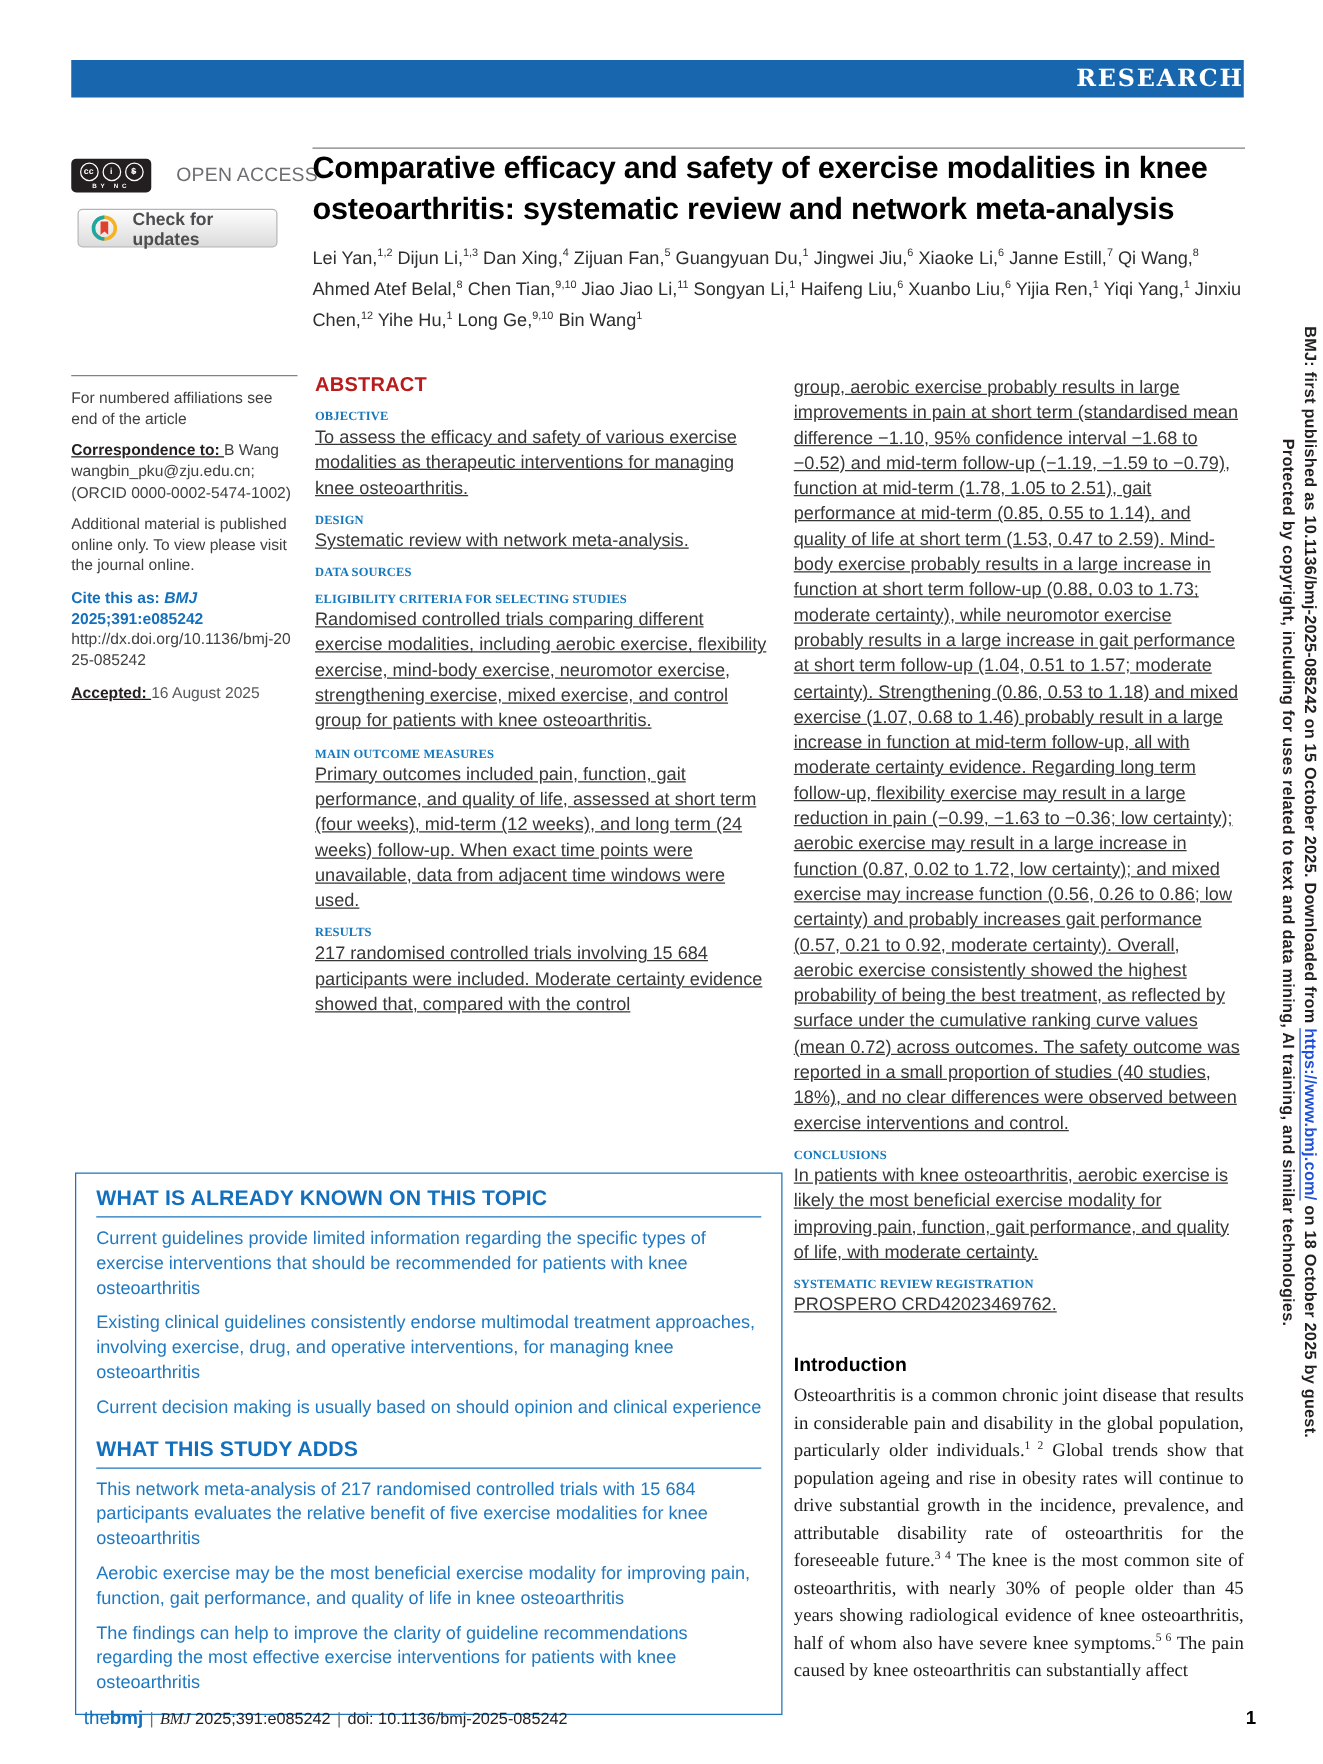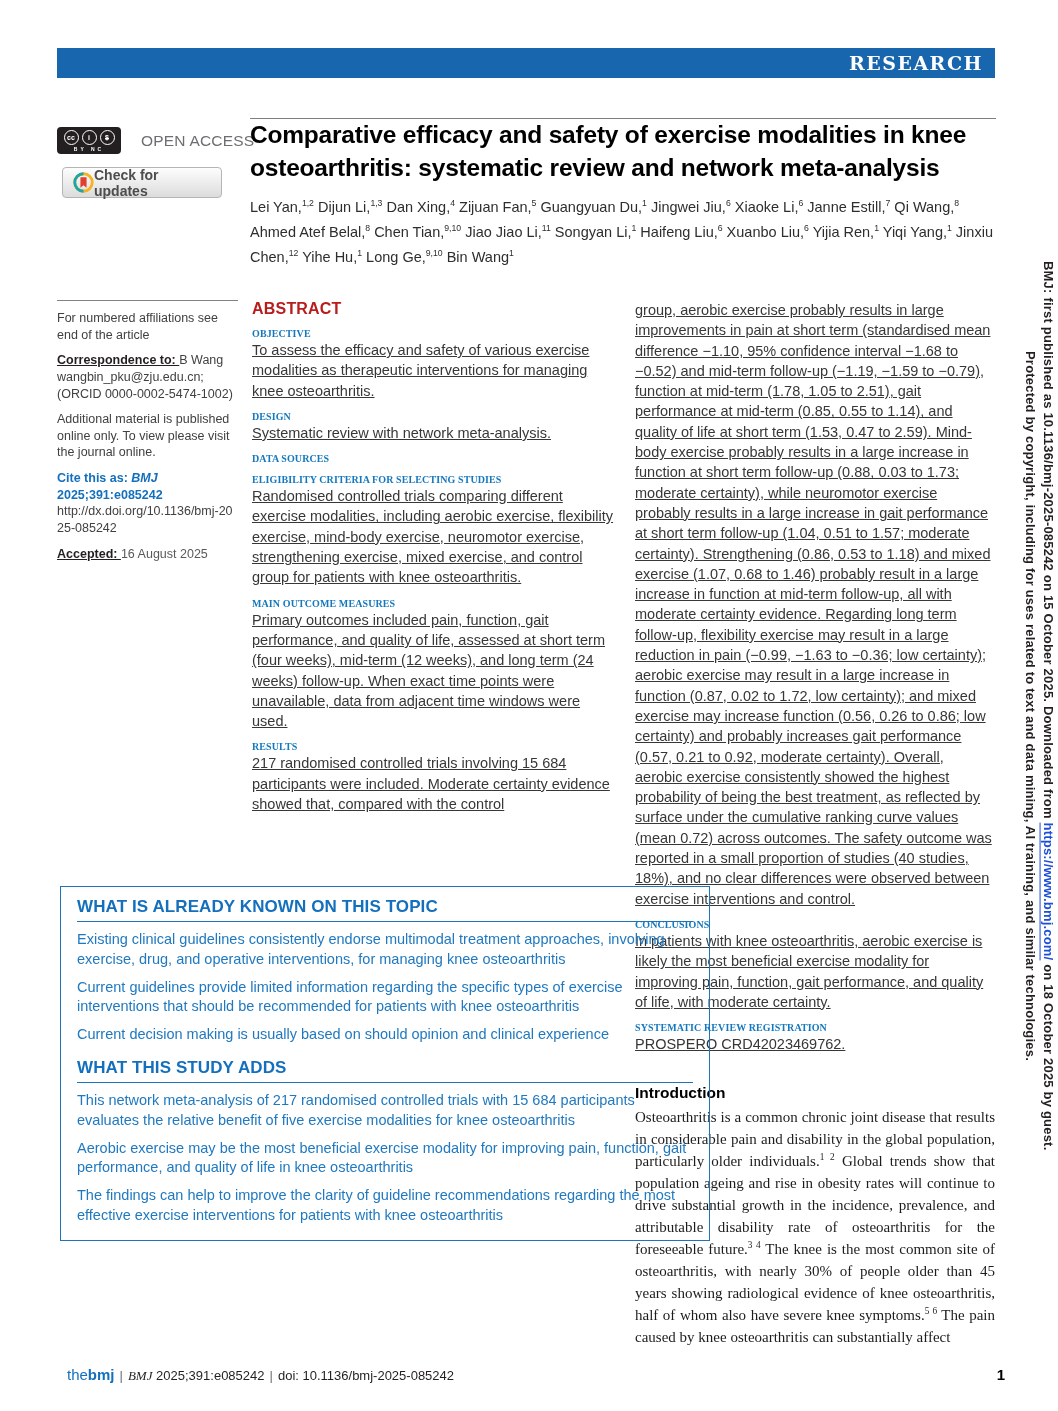--- a/index.html
+++ b/index.html
@@ -4,37 +4,37 @@
 <style>
   * { margin:0; padding:0; box-sizing:border-box; }
   html,body { background:#ffffff; }
   body { font-family:"Liberation Sans", sans-serif; color:#231f20; }
   .page { position:relative; width:1058px; height:1411px; background:#fff; overflow:hidden; }
 
   
   .banner { position:absolute; left:57px; top:48px; width:938px; height:30px;
             background:#1766ae; color:#fff; text-align:right;
             font-family:"DejaVu Serif", serif; font-weight:bold; font-size:19px;
-            letter-spacing:1.5px; line-height:30px; padding-right:12px; }
+            letter-spacing:1.5px; line-height:30px; padding-right:0; }
 
   
   .oa-row { position:absolute; left:57px; top:127px; display:flex; align-items:center; gap:20px; }
   .cc-badge { width:64px; height:27px; background:#231f20; border-radius:4px;
               display:flex; flex-direction:column; align-items:center; justify-content:center; cursor:pointer; }
   .cc-circles { display:flex; gap:3px; }
   .cc-circle { width:15px; height:15px; border:1.6px solid #fff; border-radius:50%;
                color:#fff; font-size:7px; font-weight:bold; display:flex; align-items:center; justify-content:center; }
   .cc-strike { text-decoration:line-through; }
   .cc-sub { color:#fff; font-size:5px; font-weight:bold; letter-spacing:3px; margin-top:1px; }
   .oa-label { color:#6d6e71; font-size:15.5px; letter-spacing:0.2px; }
 
   .check-btn { position:absolute; left:62px; top:167px; width:160px; height:31px;
                border:1px solid #b5b5b5; border-radius:4px;
                background:linear-gradient(#fdfdfd,#dcdcdc);
-               display:flex; align-items:center; gap:0; padding:0 10px; cursor:pointer; }
+               display:flex; align-items:center; gap:12px; padding:0 10px; cursor:pointer; }
   .check-btn .label { font-size:14px; font-weight:bold; color:#4d4d4f; }
 
   
   .title-block { position:absolute; left:250px; top:118px; width:746px;
                  border-top:1px solid #7f7f7f; }
   h1.title { font-size:24.5px; font-weight:bold; color:#000; line-height:1.34; letter-spacing:-0.2px; }
   .authors { margin-top:10px; font-size:14.5px; color:#2e2e30; line-height:1.72; width:746px; }
   .authors sup { font-size:60%; line-height:0; }
 
   
@@ -54,21 +54,21 @@
   .abs-head { font-size:16px; font-weight:bold; color:#b91c1c; margin-bottom:3px; letter-spacing:0.2px; }
   .sec-h { color:#1478be; font-weight:bold; font-size:10px; margin:10px 0 1px; letter-spacing:0.1px;font-family:Liberation Serif, serif; }
   .sec-h:first-child { margin-top:0; }
   .col-text { font-size:14.5px; line-height:20.3px; color:#373738;text-decoration:underline; }
   .intro-h { font-size:15.5px; font-weight:bold; color:#000; margin-top:30px; }
   .intro-p { margin-top:4px; font-family:"Liberation Serif", serif; font-size:15px;
              line-height:22px; color:#1c1c1c; text-align:justify; }
   .intro-p sup { font-size:62%; line-height:0; }
 
   
-  .key-box { position:absolute; left:60px; top:886px; width:650px;
+  .key-box { position:absolute; left:60px; top:938px; width:566px;
              border:1.5px solid #1c75bc; padding:10px 16px 14px; }
   .key-h { color:#1470bd; font-weight:bold; font-size:17px; letter-spacing:0.1px;
            border-bottom:1.5px solid #1c75bc; padding-bottom:4px; }
   .key-h.second { margin-top:13px; }
   .key-box p.item { color:#2079c0; font-size:14.5px; line-height:19.8px; margin-top:8px; }
 
   
   .vstrip { position:absolute; top:0; right:1px; height:1411px; writing-mode:vertical-rl;
             text-align:center; }
   .vline { display:inline-block; height:100%; font-size:13px; font-weight:bold; color:#231f20;
@@ -151,22 +151,22 @@
     <div class="sec-h">CONCLUSIONS</div>
     <p class="col-text">In patients with knee osteoarthritis, aerobic exercise is likely the most beneficial exercise modality for improving pain, function, gait performance, and quality of life, with moderate certainty.</p>
     <div class="sec-h">SYSTEMATIC REVIEW REGISTRATION</div>
     <p class="col-text">PROSPERO CRD42023469762.</p>
     <div class="intro-h">Introduction</div>
     <p class="intro-p">Osteoarthritis is a common chronic joint disease that results in considerable pain and disability in the global population, particularly older individuals.<sup>1 2</sup> Global trends show that population ageing and rise in obesity rates will continue to drive substantial growth in the incidence, prevalence, and attributable disability rate of osteoarthritis for the foreseeable future.<sup>3 4</sup> The knee is the most common site of osteoarthritis, with nearly 30% of people older than 45 years showing radiological evidence of knee osteoarthritis, half of whom also have severe knee symptoms.<sup>5 6</sup> The pain caused by knee osteoarthritis can substantially affect</p>
   </div>
 
   <div class="key-box">
     <div class="key-h">WHAT IS ALREADY KNOWN ON THIS TOPIC</div>
+    <p class="item">Current guidelines provide limited information regarding the specific types of exercise interventions that should be recommended for patients with knee osteoarthritis</p>
     <p class="item">Existing clinical guidelines consistently endorse multimodal treatment approaches, involving exercise, drug, and operative interventions, for managing knee osteoarthritis</p>
-    <p class="item">Current guidelines provide limited information regarding the specific types of exercise interventions that should be recommended for patients with knee osteoarthritis</p>
     <p class="item">Current decision making is usually based on should opinion and clinical experience</p>
     <div class="key-h second">WHAT THIS STUDY ADDS</div>
     <p class="item">This network meta-analysis of 217 randomised controlled trials with 15 684 participants evaluates the relative benefit of five exercise modalities for knee osteoarthritis</p>
     <p class="item">Aerobic exercise may be the most beneficial exercise modality for improving pain, function, gait performance, and quality of life in knee osteoarthritis</p>
     <p class="item">The findings can help to improve the clarity of guideline recommendations regarding the most effective exercise interventions for patients with knee osteoarthritis</p>
   </div>
 
   <div class="vstrip">
     <div class="vline">BMJ: first published as 10.1136/bmj-2025-085242 on 15 October 2025. Downloaded from <span class="vlink">https://www.bmj.com/</span> on 18 October 2025 by guest.</div>
     <div class="vline">Protected by copyright, including for uses related to text and data mining, AI training, and similar technologies.</div>

